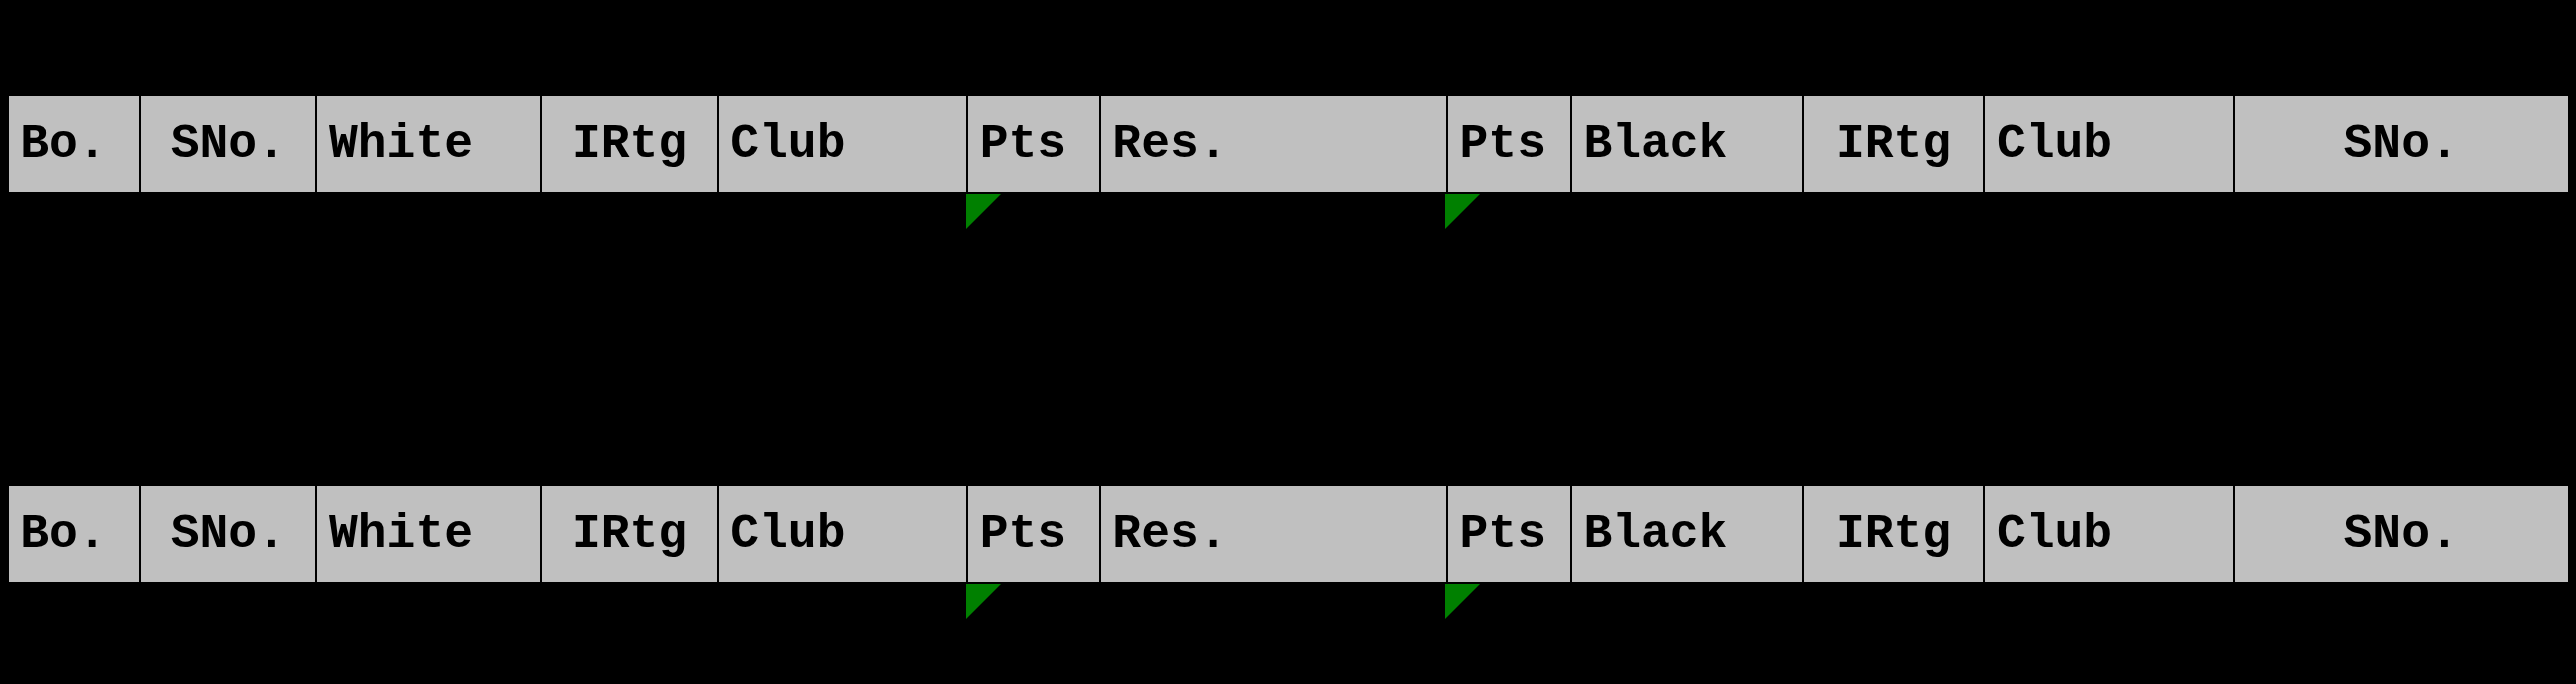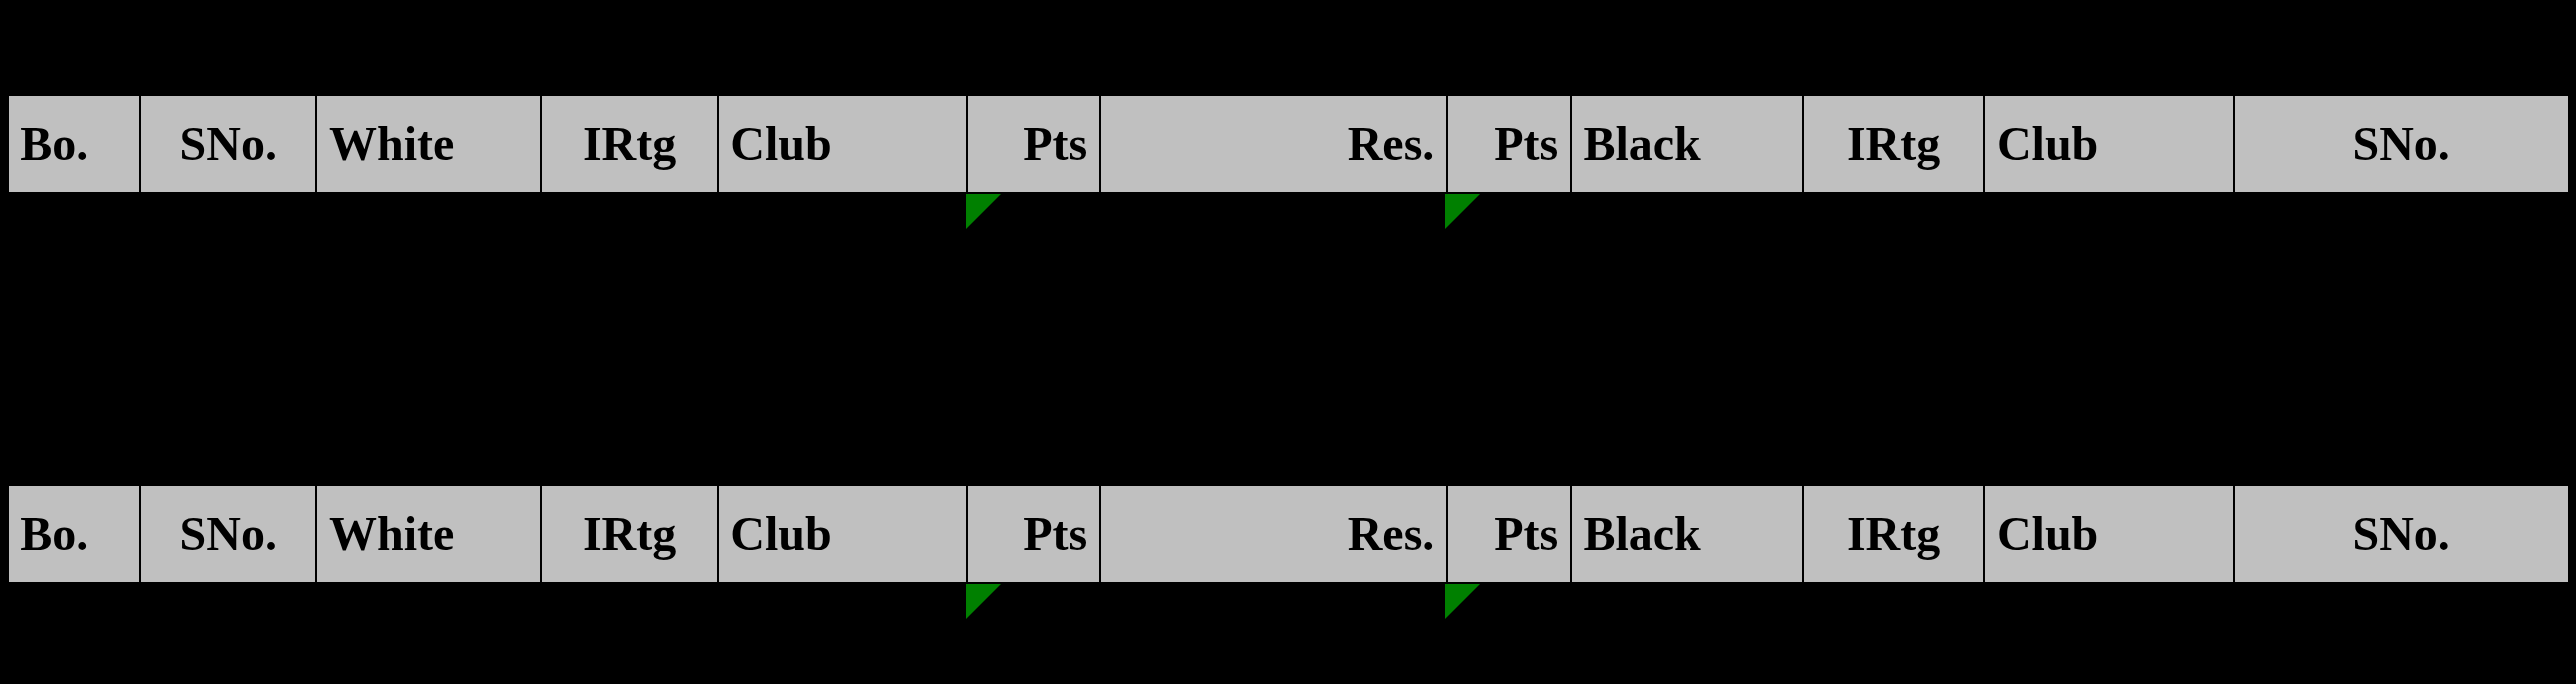--- a/index.html
+++ b/index.html
@@ -34,35 +34,35 @@
   .pairing-table th {
     background: #c0c0c0;
     color: #000000;
     border-top: 2.5px solid #000000;
     border-bottom: 2.5px solid #000000;
     border-left: 2.5px solid #000000;
     border-right: 0;
     padding: 0 11.6px;
     font-size: 48px;
     font-weight: bold;
-    font-family: Liberation Serif, serif;
+    font-family: Liberation Mono, monospace;
     line-height: 1;
     white-space: nowrap;
     box-sizing: border-box;
     height: 100px;
     vertical-align: middle;
     position: relative;
   }
   .pairing-table th:last-child {
     border-right: 2.5px solid #000000;
   }
 
   .al-left   { text-align: left; }
   .al-right  { }
-  .al-center { text-align: right; }
+  .al-center { text-align: left; }
 
   
   .sort-marker {
     position: absolute;
     left: -2.5px;
     bottom: -37px;
     width: 0;
     height: 0;
     border-left: 35px solid #008000;
     border-bottom: 35px solid transparent;

